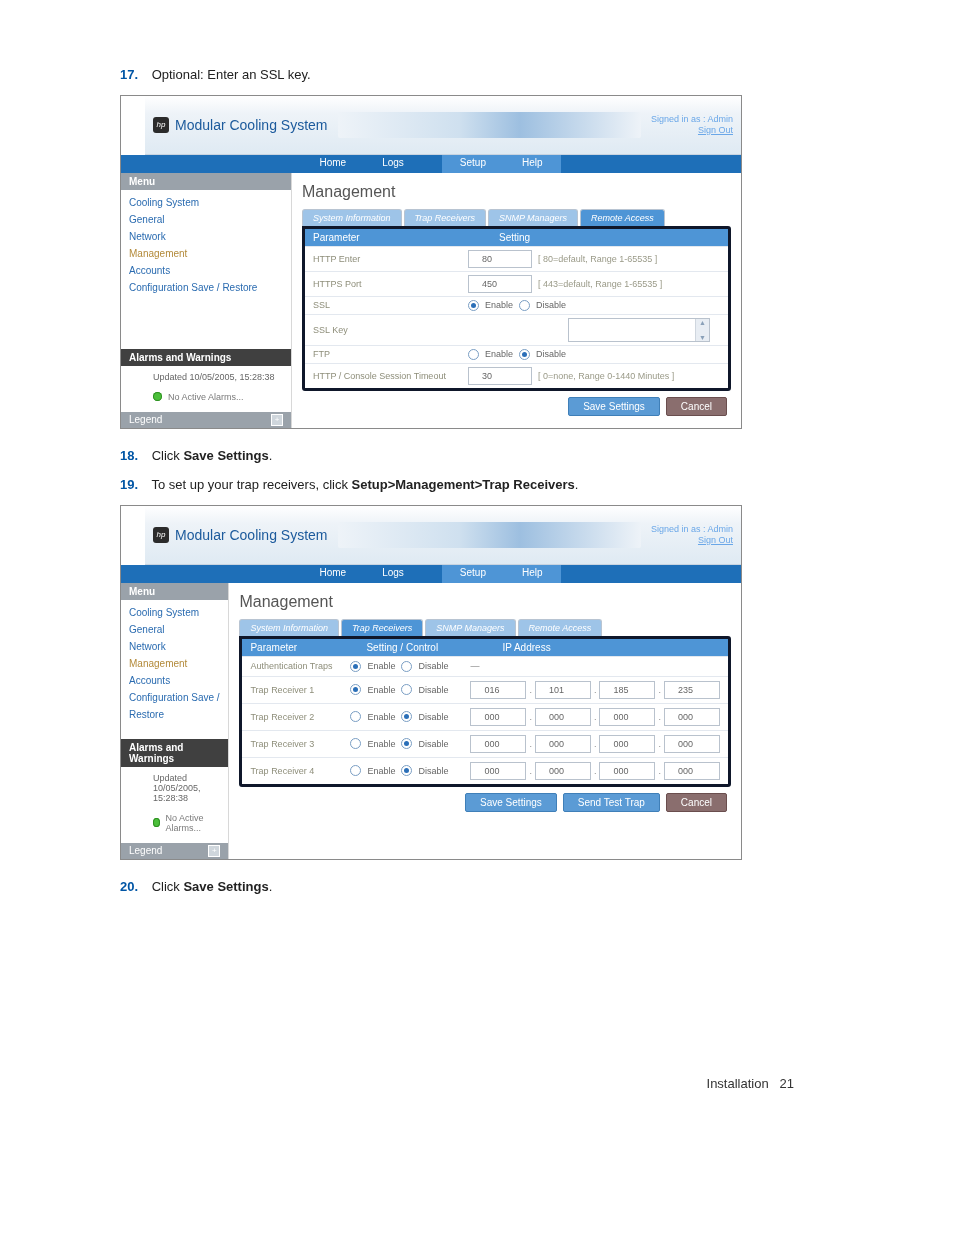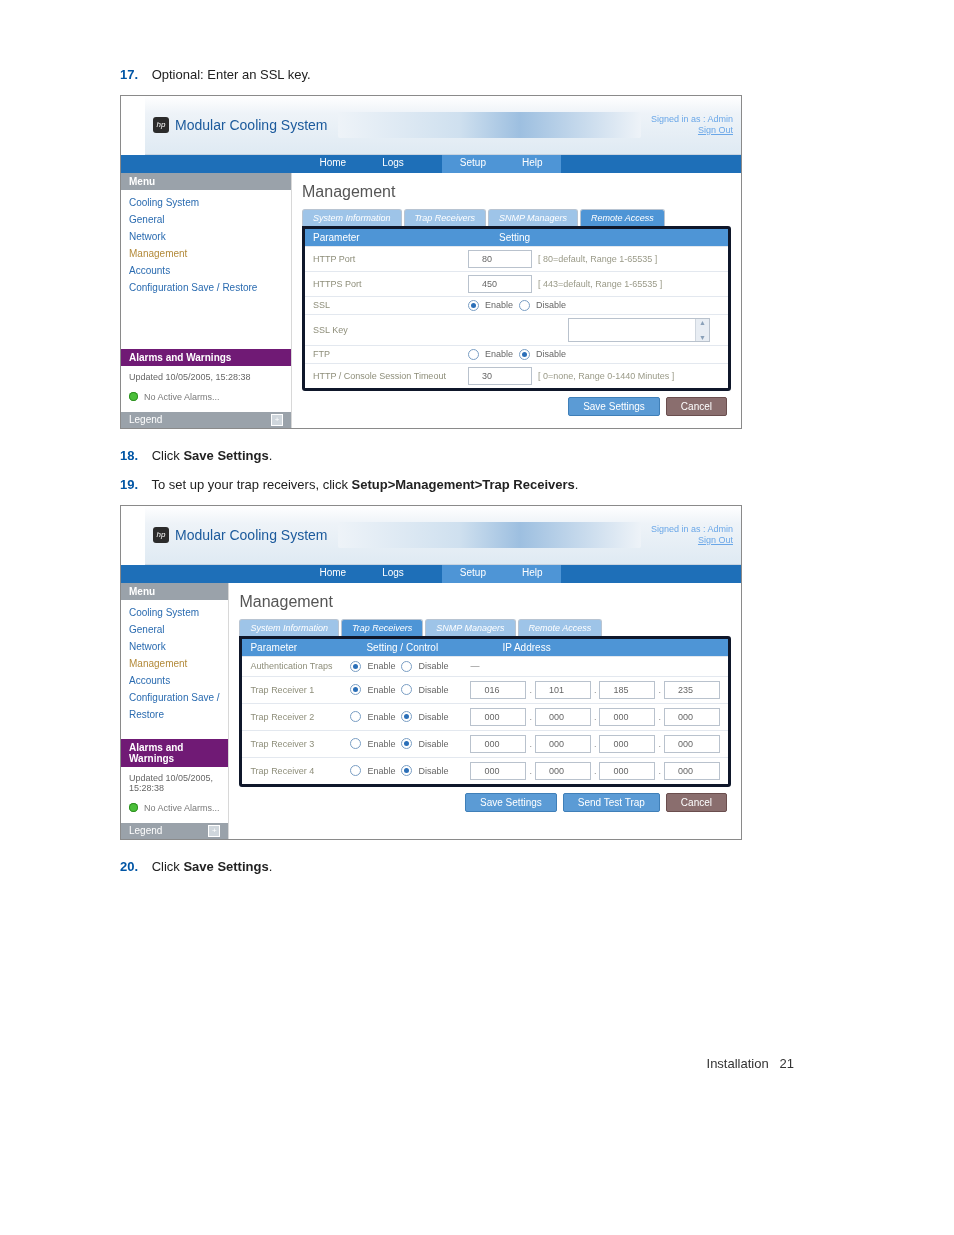--- a/index.html
+++ b/index.html
@@ -82,31 +82,32 @@
     font-size: 10px;
   }
   .side-links {
     padding: 4px 8px 12px 8px;
     font-size: 10px;
     color: #2a6bb0;
     line-height: 1.7;
   }
   .side-links .sub { color: #b38a3a; }
   .alarms-title {
-    background: #701a75;
+    background: #404040;
     color: #fff;
     padding: 3px 8px;
     font-weight: bold;
     font-size: 10px;
     margin-top: 4px;
   }
   .alarms-body {
     padding: 6px 8px 10px 8px;
     font-size: 9px;
     color: #666;
+    margin-left: 24px;
   }
   .alarm-line { margin-top: 10px; color: #7a7a7a; display:flex; align-items:center; gap:6px;}
   .ok-dot {
     width: 9px; height: 9px; border-radius: 50%; background: #4bbf3a;
     box-shadow: inset 0 0 0 1px #2f8f22;
   }
   .legend-bar {
     background: #9aa2aa;
     color: #fff;
     padding: 2px 8px;
@@ -267,21 +268,21 @@
         <div class="tab inactive">Trap Receivers</div>
         <div class="tab inactive">SNMP Managers</div>
         <div class="tab selected">Remote Access</div>
       </div>
       <div class="panel">
         <div class="thead">
           <div class="c" style="width:170px">Parameter</div>
           <div class="c" style="flex:1">Setting</div>
         </div>
         <div class="row">
-          <div class="c1">HTTP Port</div>
+          <div class="c1">HTTP Enter</div>
           <div class="c2">
             <input class="mini-inp" value="80" style="">
             <span class="hint">[ 80=default, Range 1-65535 ]</span>
           </div>
         </div>
         <div class="row">
           <div class="c1">HTTPS Port</div>
           <div class="c2">
             <input class="mini-inp" value="450" style="">
             <span class="hint">[ 443=default, Range 1-65535 ]</span>

